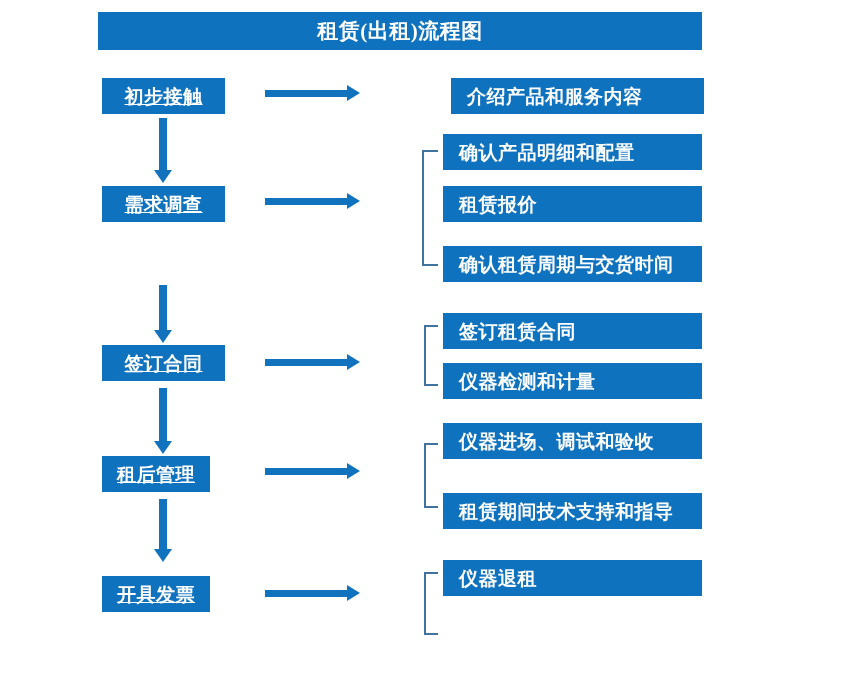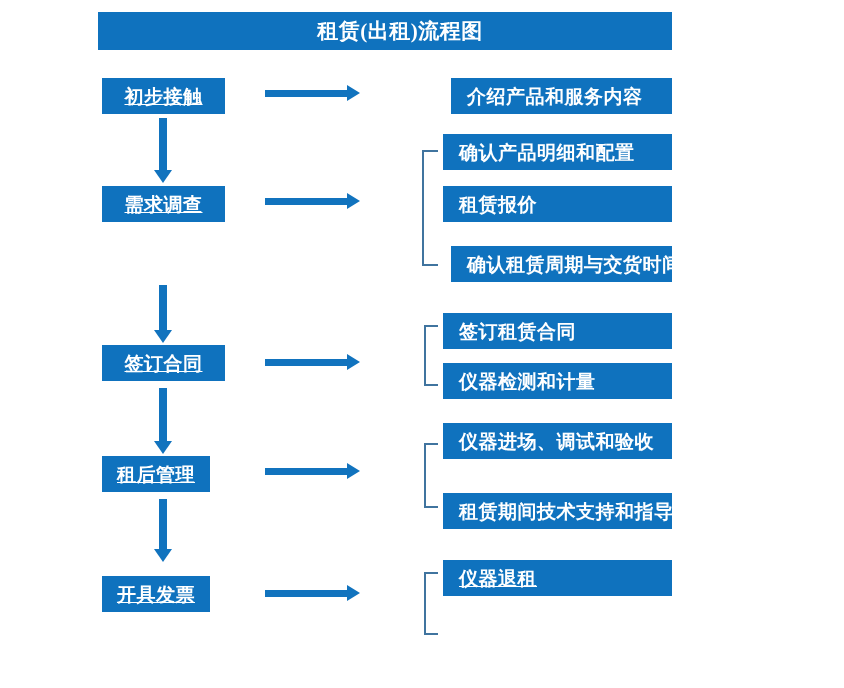--- a/index.html
+++ b/index.html
@@ -9,20 +9,21 @@
   }
   body {
     font-family: "Liberation Serif", "DejaVu Serif", serif;
   }
   #canvas {
     position: relative;
     width: 672px;
     height: 688px;
     background: #ffffff;
     overflow: hidden;
+    padding-left: 32px;
   }
   .box {
     position: absolute;
     background: #0F72BE;
     color: #ffffff;
     font-weight: bold;
     display: flex;
     align-items: center;
     box-sizing: border-box;
     letter-spacing: 0.5px;
@@ -100,21 +101,21 @@
   <div class="box stage-box" style="left:102px; top:186px; width:123px; height:36px;">需求调查</div>
 
   <div class="arrow-h" style="left:265px; top:198px; width:82px;"></div>
 
   <div class="bracket" style="left:422px; top:150px; width:16px; height:116px;"></div>
 
   <div class="box detail-box" style="left:443px; top:134px; width:259px; height:36px;">确认产品明细和配置</div>
 
   <div class="box detail-box" style="left:443px; top:186px; width:259px; height:36px;">租赁报价</div>
 
-  <div class="box detail-box" style="left:443px; top:246px; width:259px; height:36px;margin-left:8px;">确认租赁周期与交货时间</div>
+  <div class="box detail-box" style="left:443px; top:246px; width:259px; height:36px;">确认租赁周期与交货时间</div>
 
   <div class="arrow-v" style="left:159px; top:285px; height:45px;"></div>
 
   <div class="box stage-box" style="left:102px; top:345px; width:123px; height:36px;">签订合同</div>
 
   <div class="arrow-h" style="left:265px; top:359px; width:82px;"></div>
 
   <div class="bracket" style="left:424px; top:325px; width:14px; height:61px;"></div>
 
   <div class="box detail-box" style="left:443px; top:313px; width:259px; height:36px;">签订租赁合同</div>
@@ -134,16 +135,16 @@
   <div class="box detail-box" style="left:443px; top:423px; width:259px; height:36px;">仪器进场、调试和验收</div>
 
   <div class="arrow-v" style="left:159px; top:499px; height:50px;"></div>
 
   <div class="box stage-box" style="left:102px; top:576px; width:108px; height:36px;">开具发票</div>
 
   <div class="arrow-h" style="left:265px; top:590px; width:82px;"></div>
 
   <div class="bracket" style="left:424px; top:572px; width:14px; height:63px;"></div>
 
-  <div class="box detail-box" style="left:443px; top:560px; width:259px; height:36px;text-decoration:underline;">仪器退租</div>
+  <div class="box detail-box" style="left:443px; top:560px; width:259px; height:36px;">仪器退租</div>
 
 
 </div>
 
 </body></html>

